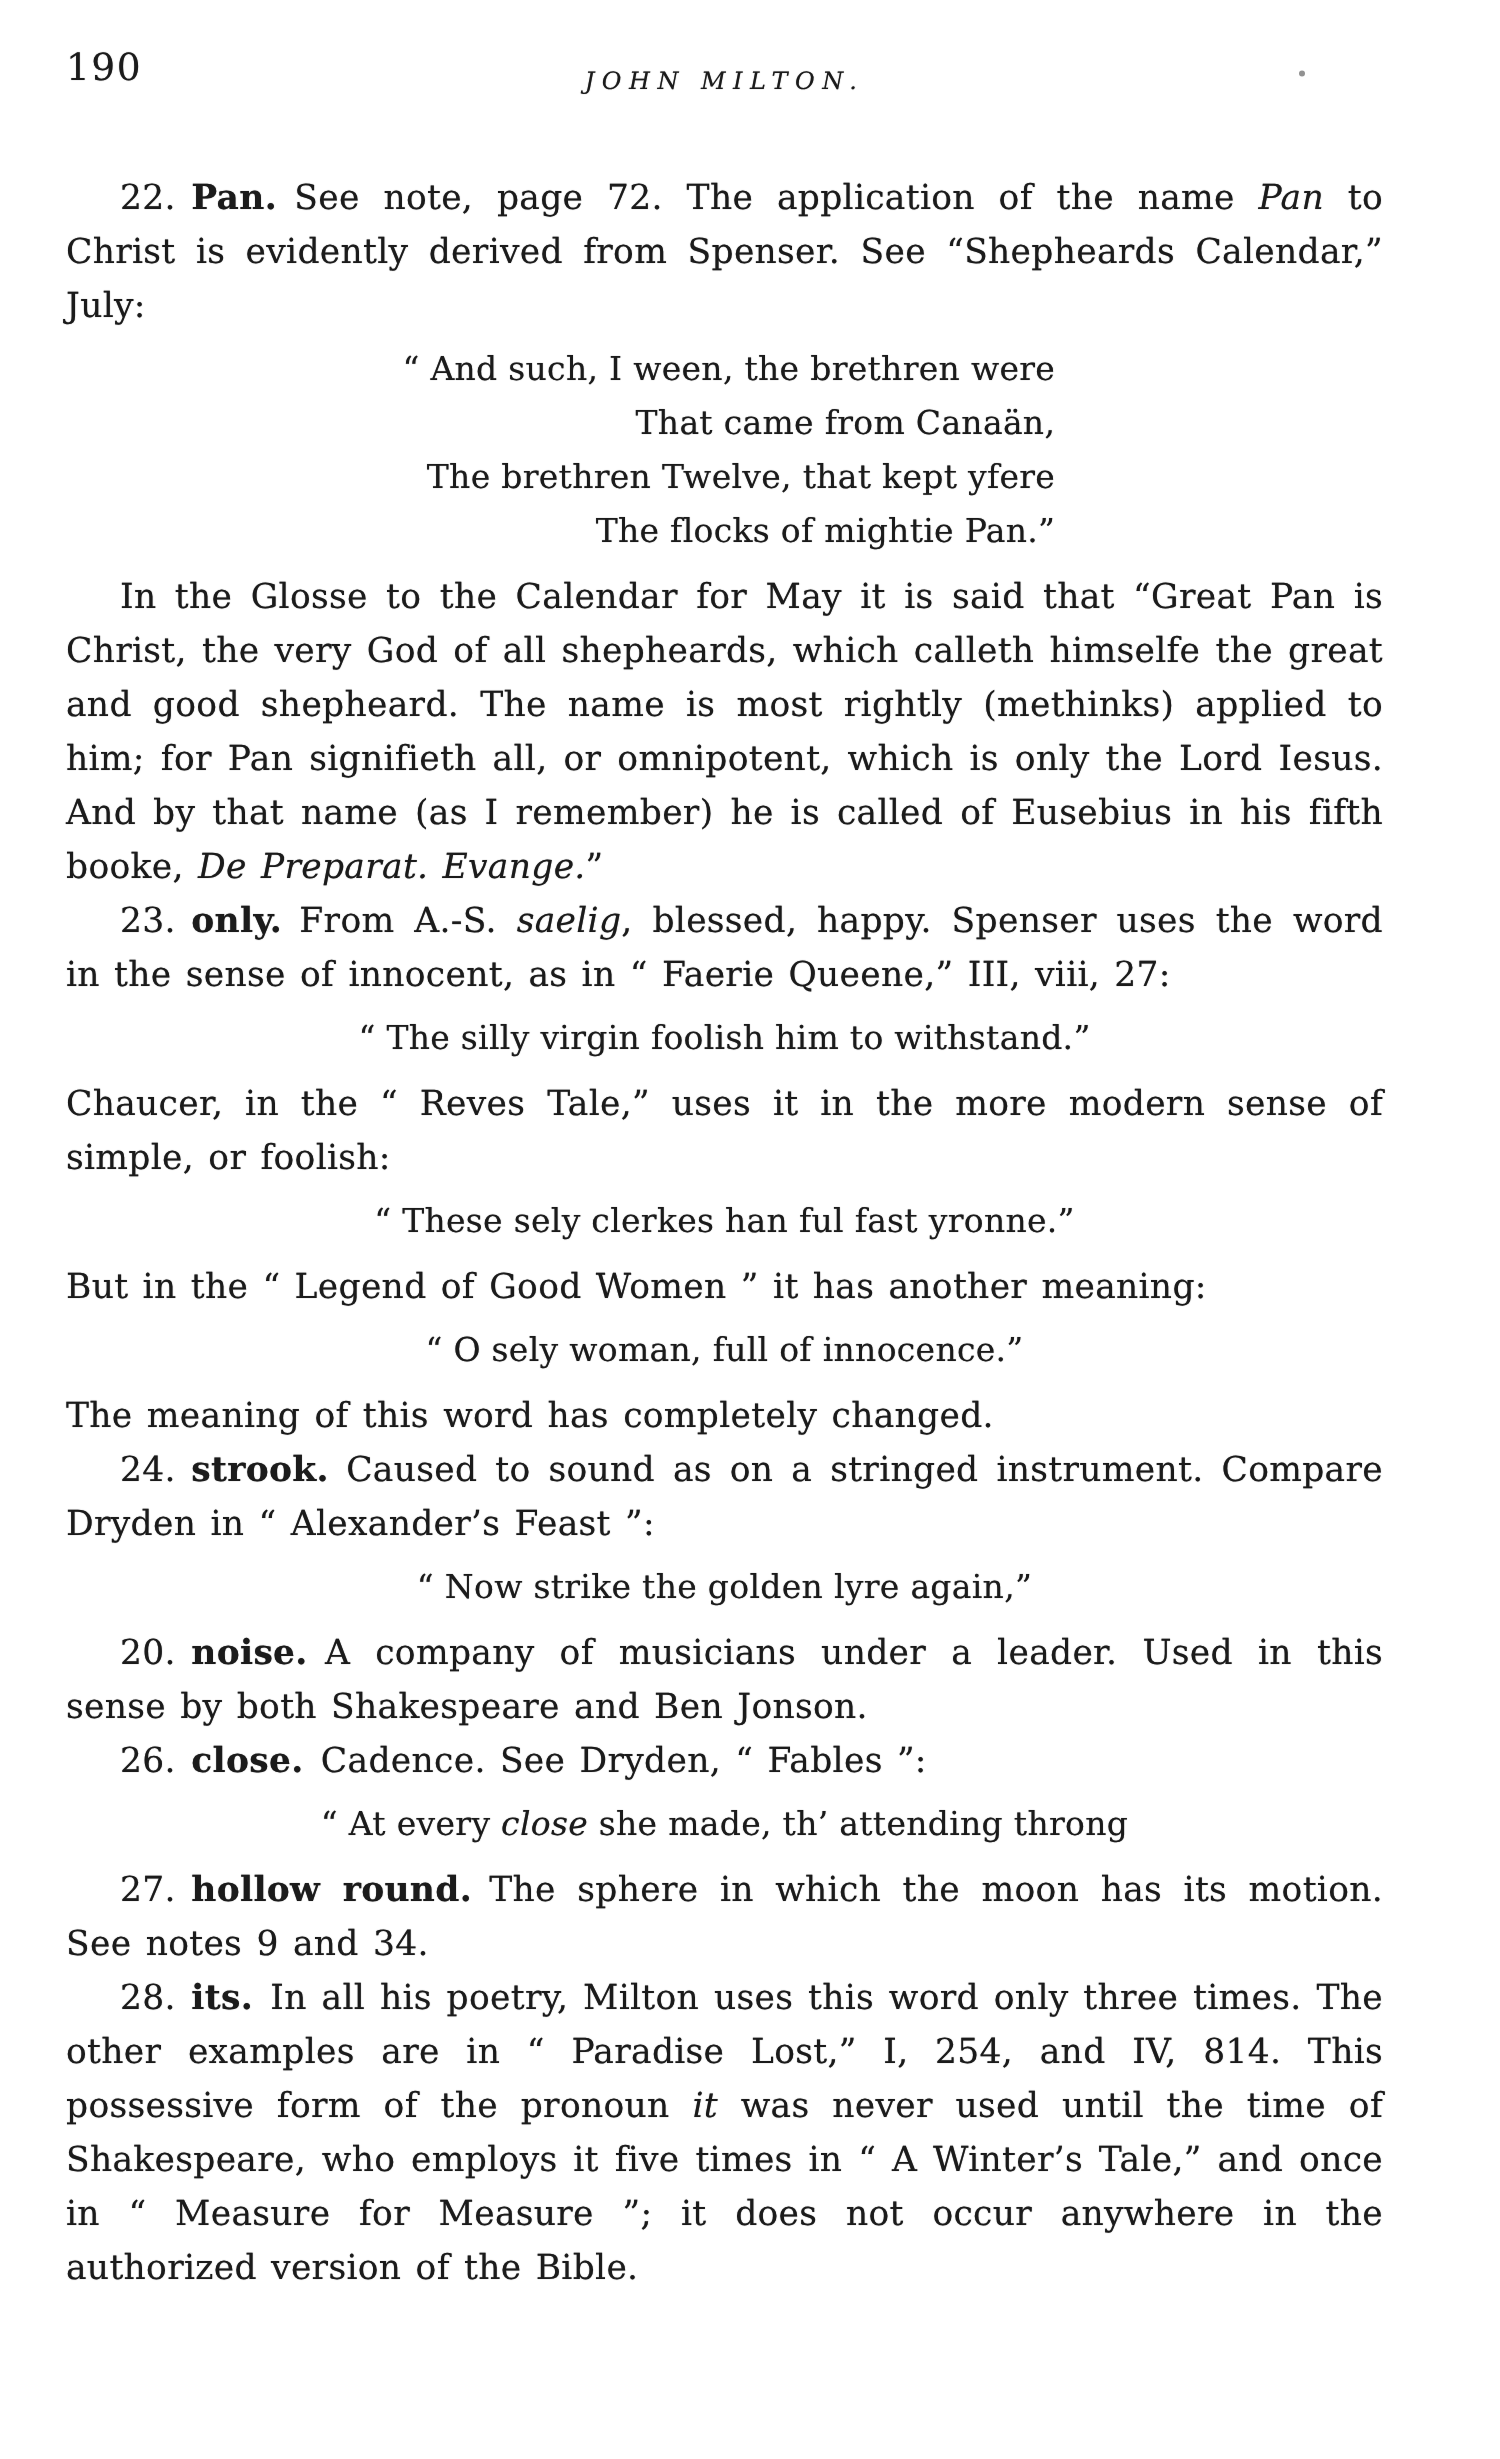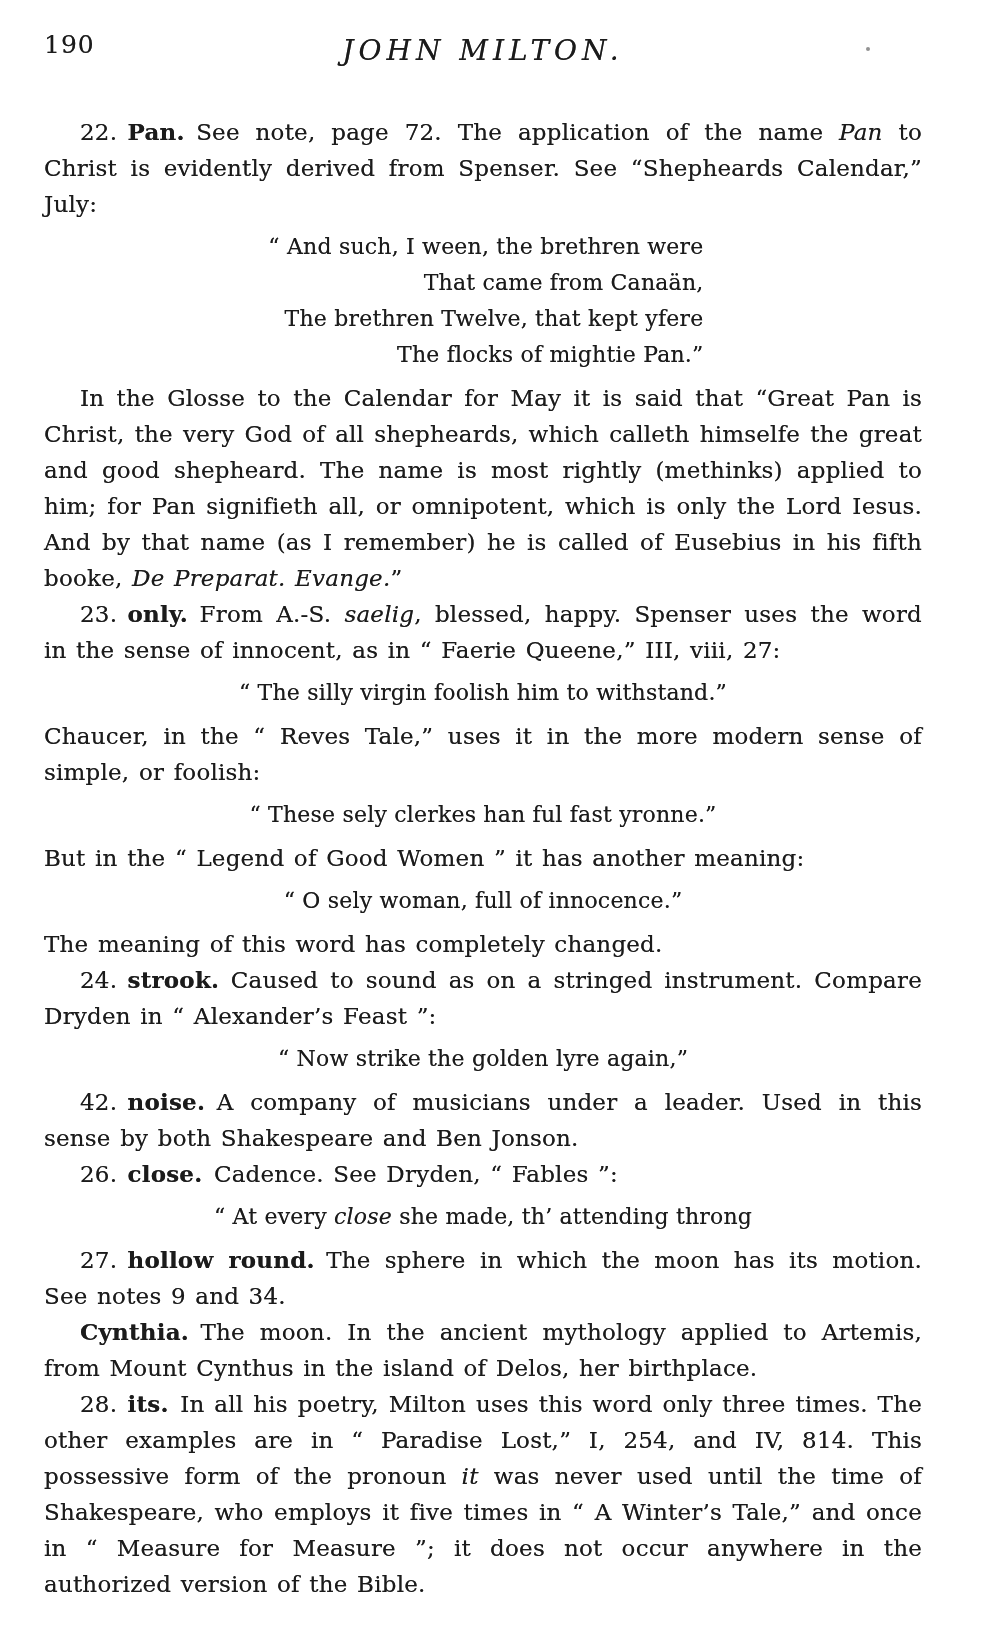--- a/index.html
+++ b/index.html
@@ -21,24 +21,24 @@
   .pagehead {
     position: relative;
     height: 34px;
     margin-bottom: 52px;
   }
   .pageno {
     position: absolute; left: 0; top: 2px;
     font-size: 25px; letter-spacing: 1px;
   }
   .running {
-    position: absolute; left: 50%; top: 6px;
+    position: absolute; left: 50%; top: 16px;
     transform: translateX(-50%);
     font-style: italic;
-    font-size: 28px;
+    font-size: 16px;
     letter-spacing: 5px;
     white-space: nowrap;
   }
   p.para {
     margin: 0;
     font-size: 23px;
     line-height: 36px;
     text-align: justify;
     word-spacing: 2px;
     letter-spacing: 0.2px;
@@ -105,29 +105,28 @@
   </div>
 
   <p class="para"><span>The meaning of this word has completely changed.</span></p>
 
   <p class="para indent"><span class="num">24.</span><b class="term">strook.</b><span>Caused to sound as on a stringed instrument.  Compare Dryden in “ Alexander’s Feast ”:</span></p>
 
   <div class="verse">
     <div class="vline"><span>“ Now strike the golden lyre again,”</span></div>
   </div>
 
-  <p class="para indent"><span class="num">42.</span><b class="term">noise.</b><span>A company of musicians under a leader.  Used in this sense by both Shakespeare and Ben Jonson.</span></p>
+  <p class="para indent"><span class="num">20.</span><b class="term">noise.</b><span>A company of musicians under a leader.  Used in this sense by both Shakespeare and Ben Jonson.</span></p>
 
   <p class="para indent"><span class="num">26.</span><b class="term">close.</b><span>Cadence.  See Dryden, “ Fables ”:</span></p>
 
   <div class="verse">
     <div class="vline"><span>“ At every </span><i>close</i><span> she made, th’ attending throng</span></div>
   </div>
 
   <p class="para indent"><span class="num">27.</span><b class="term">hollow round.</b><span>The sphere in which the moon has its motion.  See notes 9 and 34.</span></p>
 
-  <p class="para indent"><b class="term">Cynthia.</b><span>The moon.  In the ancient mythology applied to Artemis, from Mount Cynthus in the island of Delos, her birthplace.</span></p>
 
   <p class="para indent"><span class="num">28.</span><b class="term">its.</b><span>In all his poetry, Milton uses this word only three times.  The other examples are in “ Paradise Lost,” I, 254, and IV, 814.  This possessive form of the pronoun </span><i>it</i><span> was never used until the time of Shakespeare, who employs it five times in “ A Winter’s Tale,” and once in “ Measure for Measure ”; it does not occur anywhere in the authorized version of the Bible.</span></p>
 
   <div class="speck" style="left:866px; top:47px;"></div>
 
 </div>
 
 </body></html>

